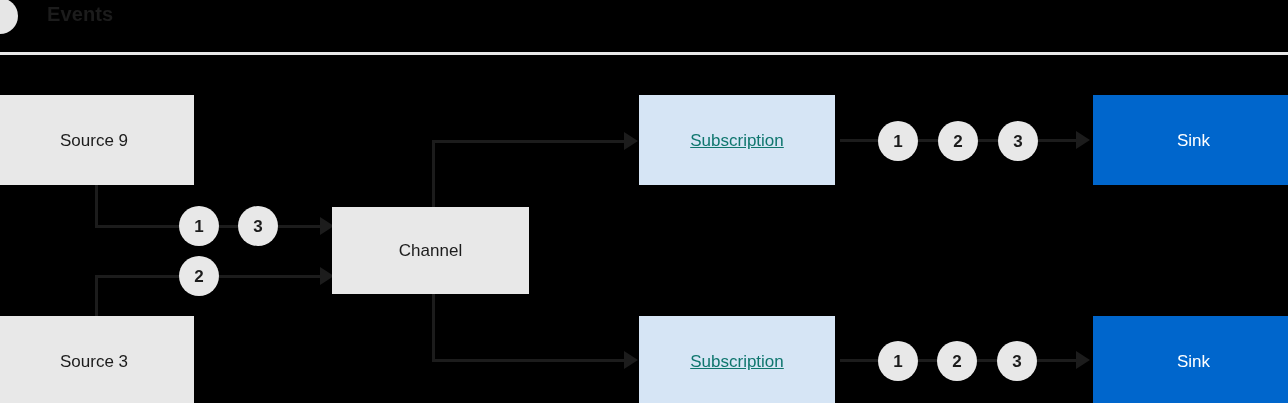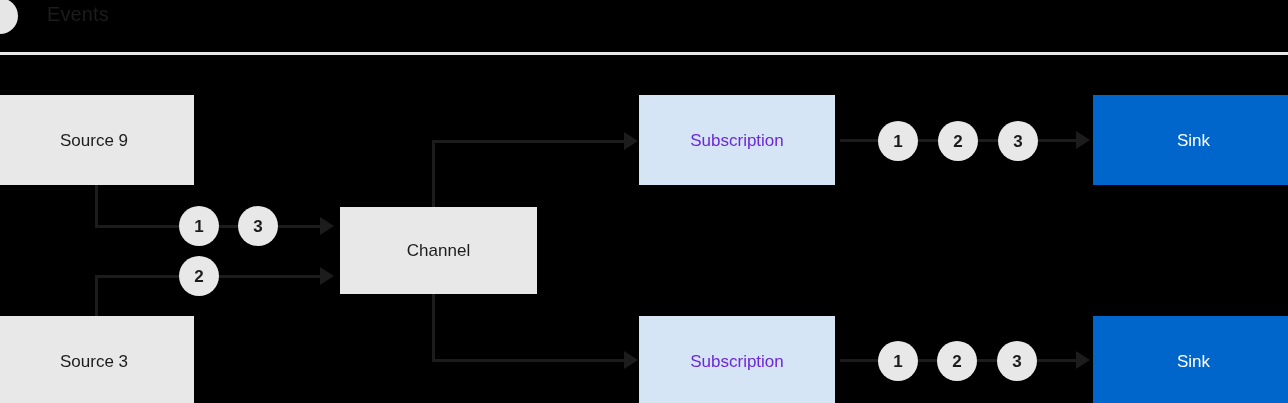--- a/index.html
+++ b/index.html
@@ -27,21 +27,21 @@
     width: 36px;
     height: 36px;
     border-radius: 50%;
     background: #e6e6e6;
   }
   .header-title {
     position: absolute;
     left: 47px;
     top: 3px;
     font-size: 20px;
-    font-weight: normal;
+    font-weight: bold;
     letter-spacing: 0.1px;
     color: #1c1c1c;
     white-space: nowrap;
   }
   .header-divider {
     position: absolute;
     left: 0;
     top: 52px;
     width: 1288px;
     height: 3px;
@@ -61,21 +61,22 @@
   .node-source {
     background: #e8e8e8;
     color: #1c1c1c;
   }
   .node-channel {
     background: #e8e8e8;
     color: #1c1c1c;
   }
   .node-subscription {
     background: #d6e5f5;
-    color: #6d28d9;
+    color: #0f766e;
+    text-decoration: underline;
   }
   .node-sink {
     background: #0066cc;
     color: #ffffff;
   }
 
   
   .hline {
     position: absolute;
     height: 3px;
@@ -152,21 +153,21 @@
   <div class="arrowhead" style="left:1076px; top:351px;"></div>
 
   <div class="node node-source" style="left:-6px; top:95px; width:200px; height:90px;">
     <span>Source 9</span>
   </div>
 
   <div class="node node-source" style="left:-6px; top:316px; width:200px; height:90px;">
     <span>Source 3</span>
   </div>
 
-  <div class="node node-channel" style="left:340px; top:207px; width:197px; height:87px;">
+  <div class="node node-channel" style="left:332px; top:207px; width:197px; height:87px;">
     <span>Channel</span>
   </div>
 
   <div class="node node-subscription" style="left:639px; top:95px; width:196px; height:90px;">
     <span>Subscription</span>
   </div>
 
   <div class="node node-subscription" style="left:639px; top:316px; width:196px; height:90px;">
     <span>Subscription</span>
   </div>

